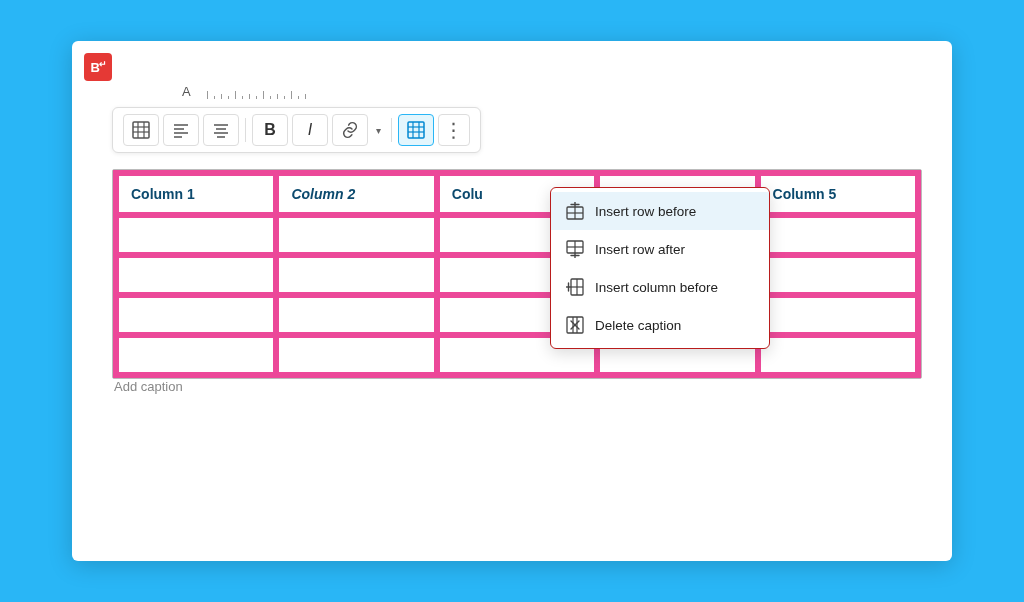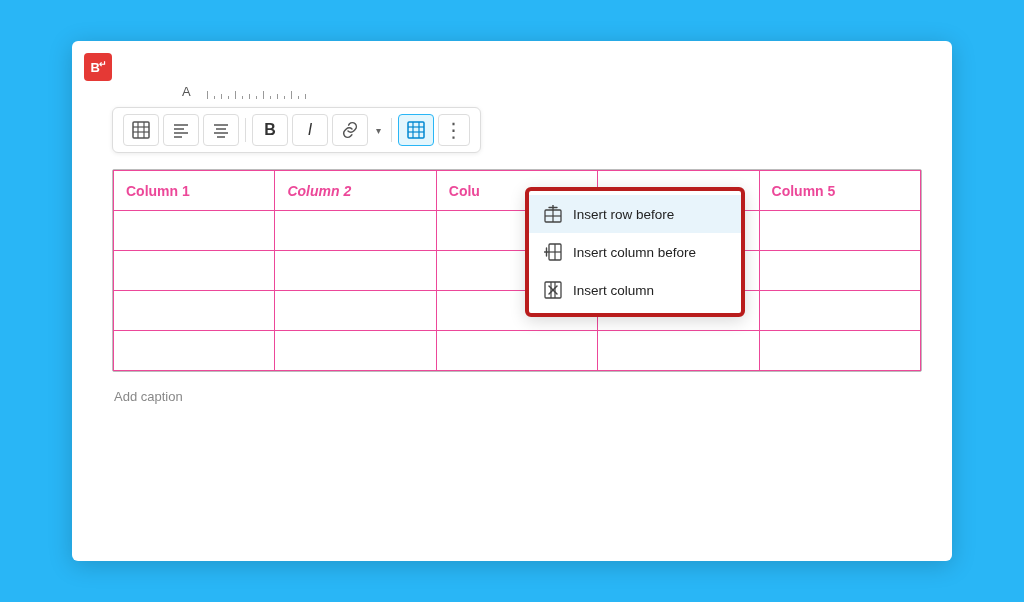--- a/index.html
+++ b/index.html
@@ -131,52 +131,52 @@
       border: 1px solid #bbb;
       border-radius: 2px;
       overflow: visible;
     }
     table {
       width: 100%;
       border-collapse: collapse;
       table-layout: fixed;
     }
     th, td {
-      border: 1px solid #ec4899;
+      border: 6px solid #ec4899;
       padding: 10px 12px;
       text-align: left;
       font-size: 14px;
-      color: #ec4899;
+      color: #0c4a6e;
       height: 40px;
     }
     th {
       font-weight: 600;
       background: #fff;
     }
     td { background: #fff; }
     .col1 { width: 18%; }
     .col2 { width: 18%; font-style: italic; }
     .col3 { width: 18%; }
     .col4 { width: 18%; }
     .col5 { width: 18%; margin-left: 44px; }
 
     .caption {
-      margin-top: 17px;
+      margin-top: 0;
       font-size: 13px;
       color: #888;
       padding-left: 2px;
     }
 
     
     .context-menu {
       position: absolute;
       top: 18px;
-      left: 413px;
-      background: #fff;
-      border: 4px solid #b91c1c;
+      left: 438px;
+      background: #fff;
+      border: 1px solid #b91c1c;
       border-radius: 6px;
       box-shadow: 0 4px 16px rgba(0,0,0,0.15);
       width: 220px;
       z-index: 100;
       padding: 4px 0;
     }
     .menu-item {
       display: flex;
       align-items: center;
       gap: 10px;
@@ -344,20 +344,32 @@
             <rect x="1" y="5" width="16" height="12" rx="1" stroke="#444" stroke-width="1.3"></rect>
             <line x1="1" y1="11" x2="17" y2="11" stroke="#444" stroke-width="1.2"></line>
             <line x1="9" y1="5" x2="9" y2="17" stroke="#444" stroke-width="1.2"></line>
             <line x1="5" y1="2.5" x2="13" y2="2.5" stroke="#444" stroke-width="1.4" stroke-linecap="round"></line>
             <line x1="9" y1="0.5" x2="9" y2="4.5" stroke="#444" stroke-width="1.4" stroke-linecap="round"></line>
           </svg>
         </span>
         <span>Insert row before</span>
       </div>
 
+      <div class="menu-item">
+        <span class="menu-icon">
+          <svg viewBox="0 0 18 18" fill="none" xmlns="http://www.w3.org/2000/svg">
+            <rect x="1" y="1" width="16" height="12" rx="1" stroke="#444" stroke-width="1.3"></rect>
+            <line x1="1" y1="7" x2="17" y2="7" stroke="#444" stroke-width="1.2"></line>
+            <line x1="9" y1="1" x2="9" y2="13" stroke="#444" stroke-width="1.2"></line>
+            <line x1="5" y1="15.5" x2="13" y2="15.5" stroke="#444" stroke-width="1.4" stroke-linecap="round"></line>
+            <line x1="9" y1="13.5" x2="9" y2="17.5" stroke="#444" stroke-width="1.4" stroke-linecap="round"></line>
+          </svg>
+        </span>
+        <span>Insert row after</span>
+      </div>
 
 
       <div class="menu-item">
         <span class="menu-icon">
           <svg viewBox="0 0 18 18" fill="none" xmlns="http://www.w3.org/2000/svg">
             <rect x="5" y="1" width="12" height="16" rx="1" stroke="#444" stroke-width="1.3"></rect>
             <line x1="11" y1="1" x2="11" y2="17" stroke="#444" stroke-width="1.2"></line>
             <line x1="5" y1="9" x2="17" y2="9" stroke="#444" stroke-width="1.2"></line>
             <line x1="2.5" y1="5" x2="2.5" y2="13" stroke="#444" stroke-width="1.4" stroke-linecap="round"></line>
             <line x1="0.5" y1="9" x2="4.5" y2="9" stroke="#444" stroke-width="1.4" stroke-linecap="round"></line>
@@ -370,20 +382,20 @@
       <div class="menu-item">
         <span class="menu-icon">
           <svg viewBox="0 0 18 18" fill="none" xmlns="http://www.w3.org/2000/svg">
             <rect x="1" y="1" width="16" height="16" rx="1" stroke="#444" stroke-width="1.3"></rect>
             <line x1="7" y1="1" x2="7" y2="17" stroke="#444" stroke-width="1.2"></line>
             <line x1="11" y1="1" x2="11" y2="17" stroke="#444" stroke-width="1.2"></line>
             <line x1="5" y1="5" x2="13" y2="13" stroke="#444" stroke-width="1.4" stroke-linecap="round"></line>
             <line x1="13" y1="5" x2="5" y2="13" stroke="#444" stroke-width="1.4" stroke-linecap="round"></line>
           </svg>
         </span>
-        <span>Insert column</span>
+        <span>Delete caption</span>
       </div>
 
     </div>
 
     <div class="caption">Add caption</div>
   </div>
 </div>
 
 </body></html>

